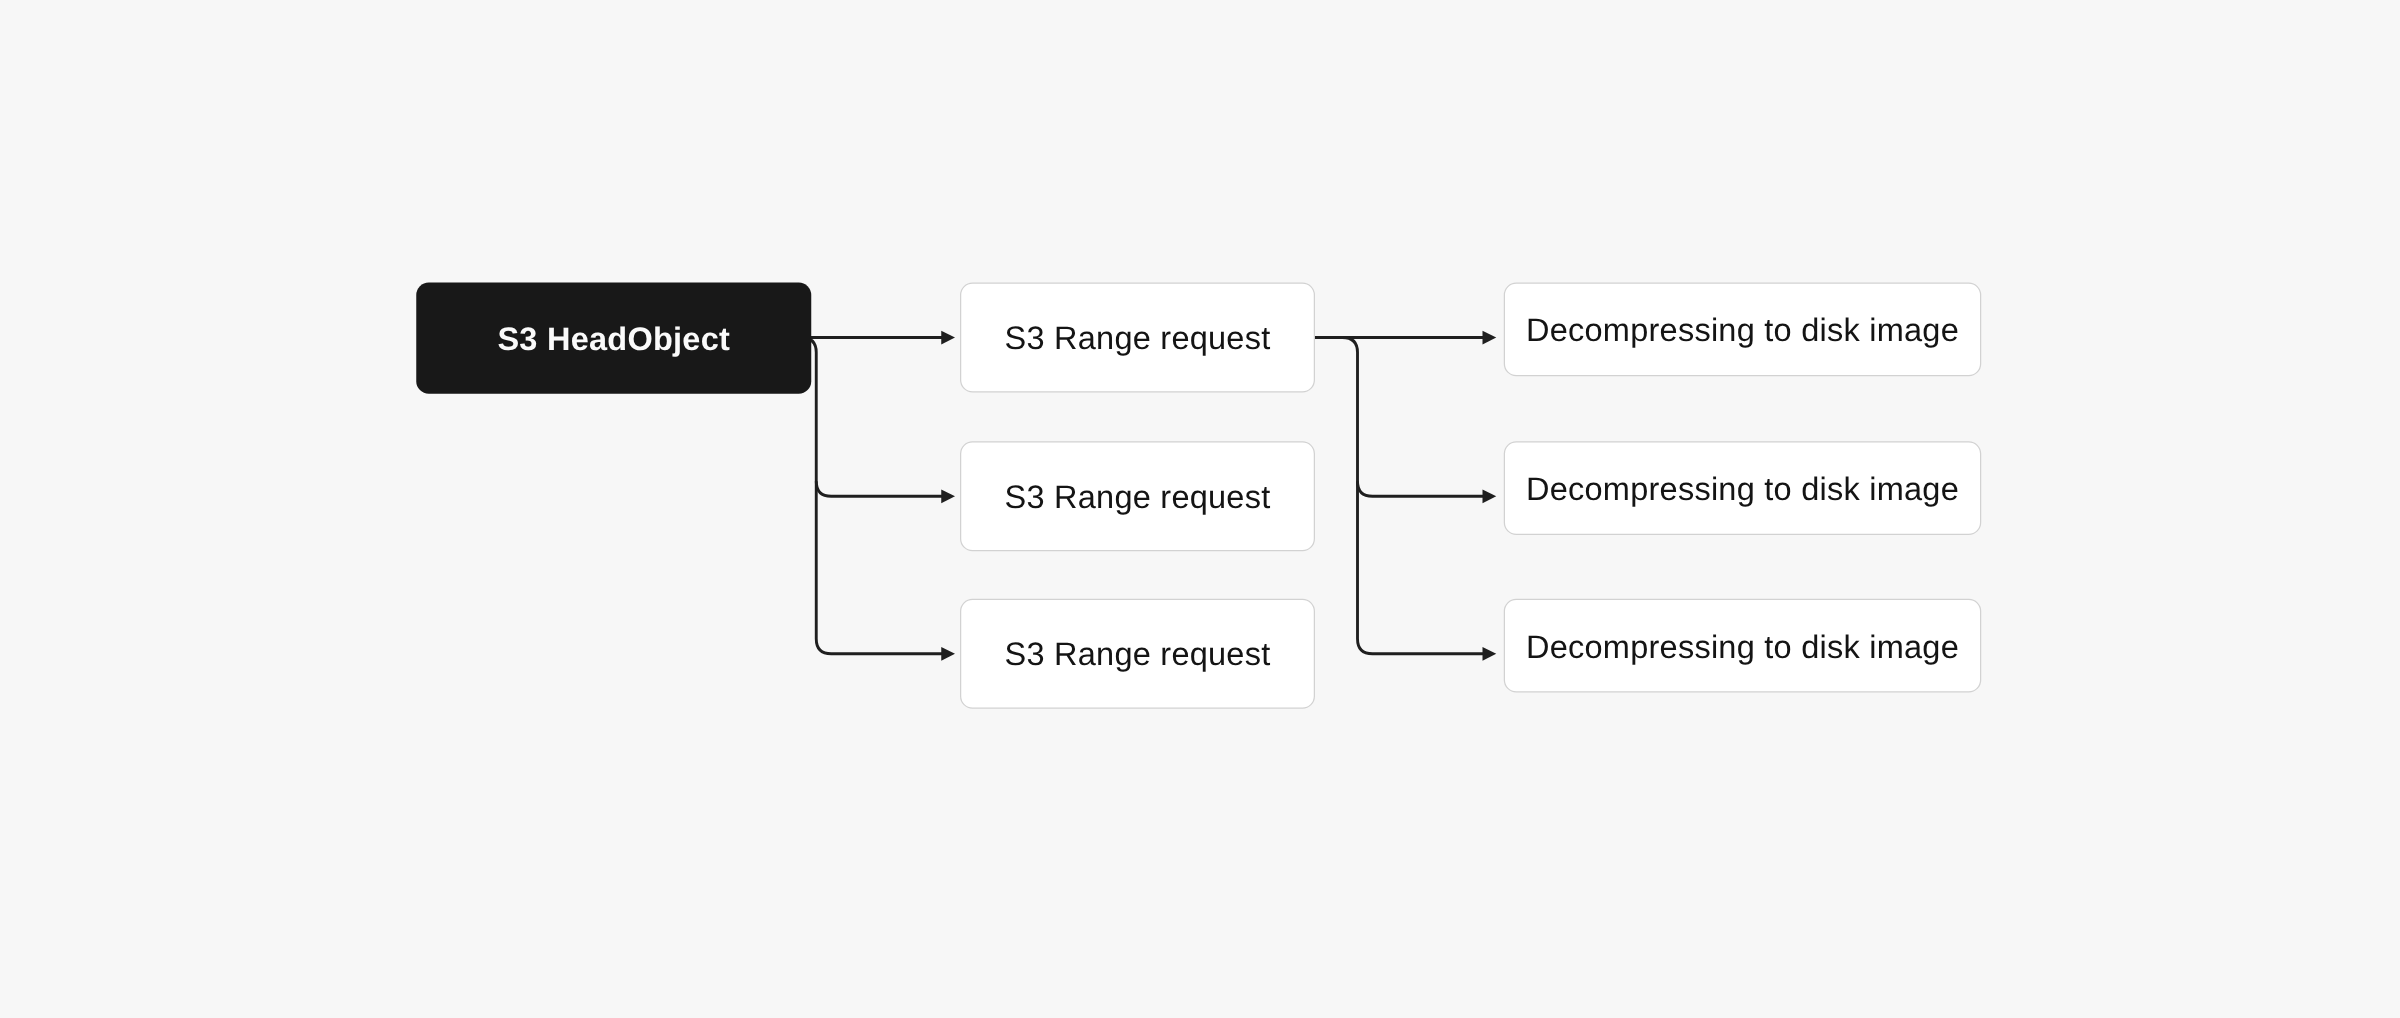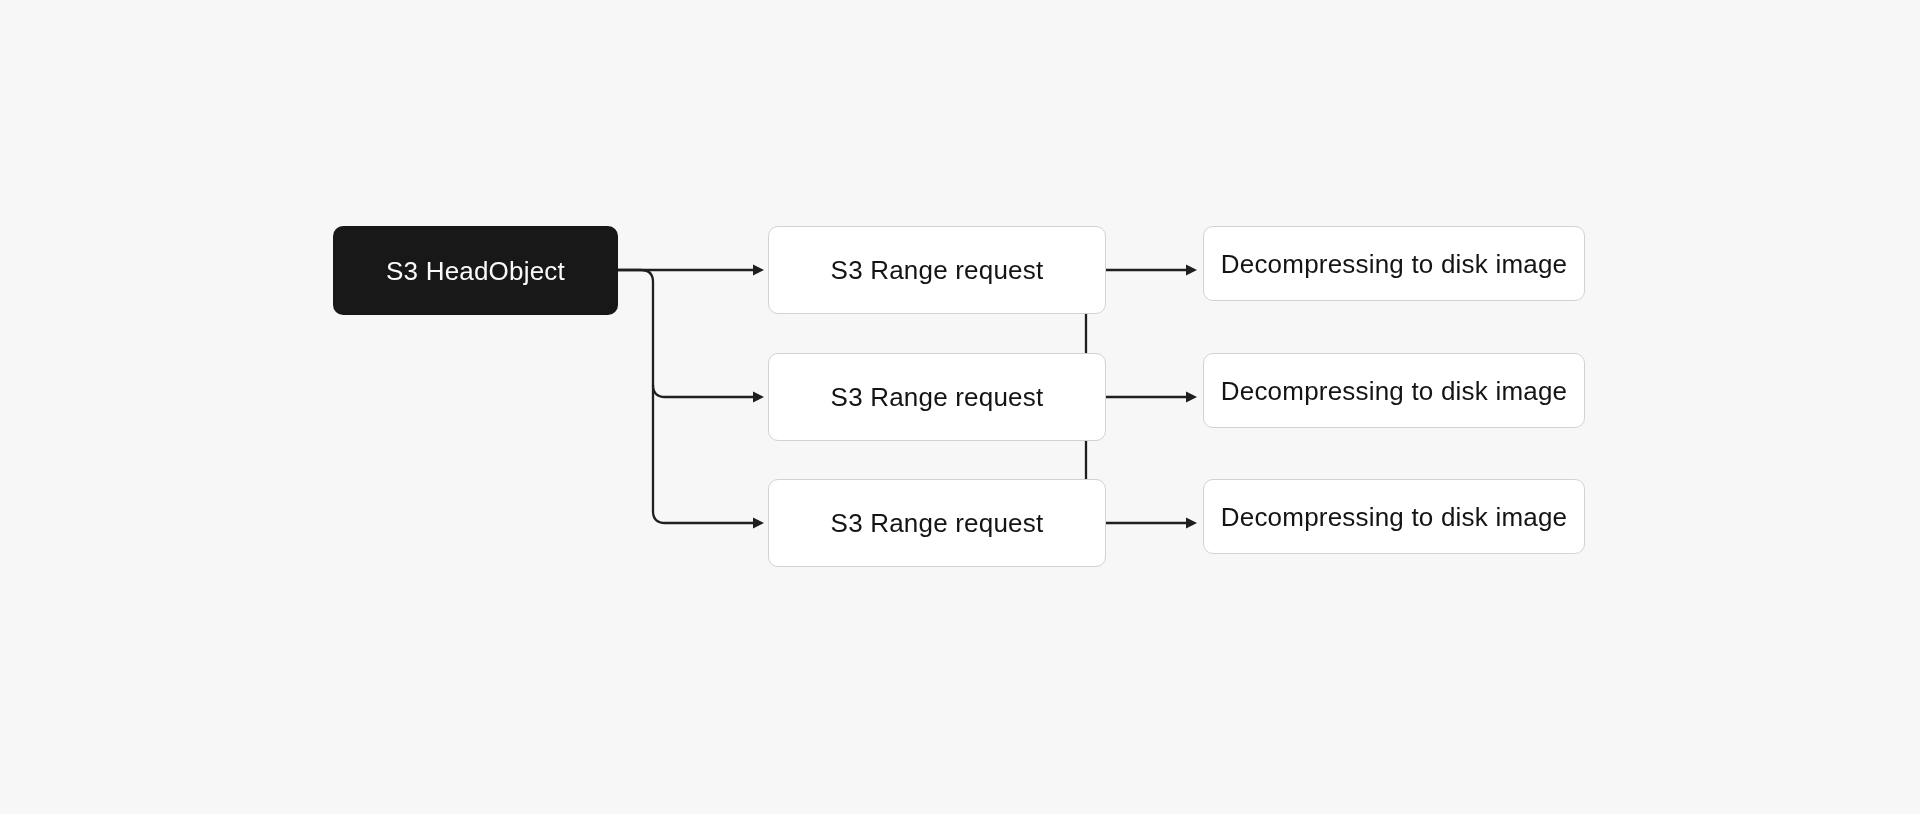--- a/index.html
+++ b/index.html
@@ -37,22 +37,22 @@
     color: #141414;
     white-space: nowrap;
     letter-spacing: 0.2px;
   }
   .node.source {
     background: #181818;
     border: none;
     color: #fafafa;
   }
   
-  .n-source { left: 333px; top: 226px; width: 285px; height: 89px; }
-  .col-mid   { left: 768px;  width: 338px; height: 88px; }
+  .n-source { left: 333px; top: 226px; width: 316px; height: 89px; font-weight: bold; }
+  .col-mid   { left: 768px;  width: 284px; height: 88px; }
   .col-right { left: 1203px; width: 382px; height: 75px; }
   .row-1 { top: 226px; }
   .row-2 { top: 353px; }
   .row-3 { top: 479px; }
 </style>
 </head>
 <body>
 
 <div class="canvas">
 

